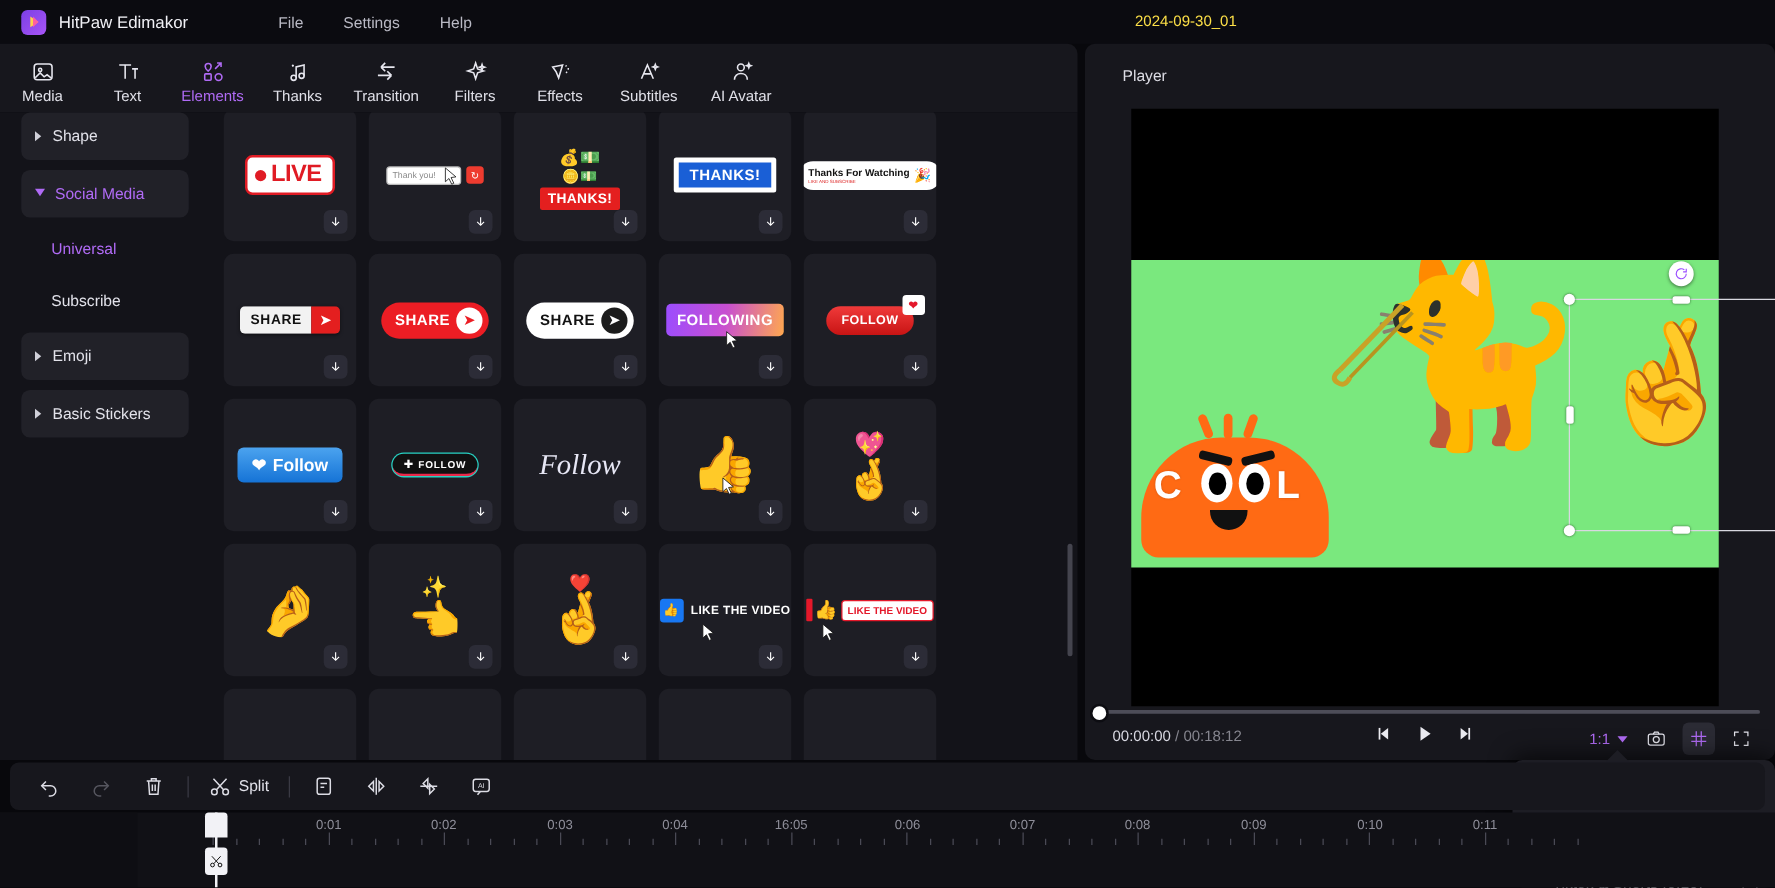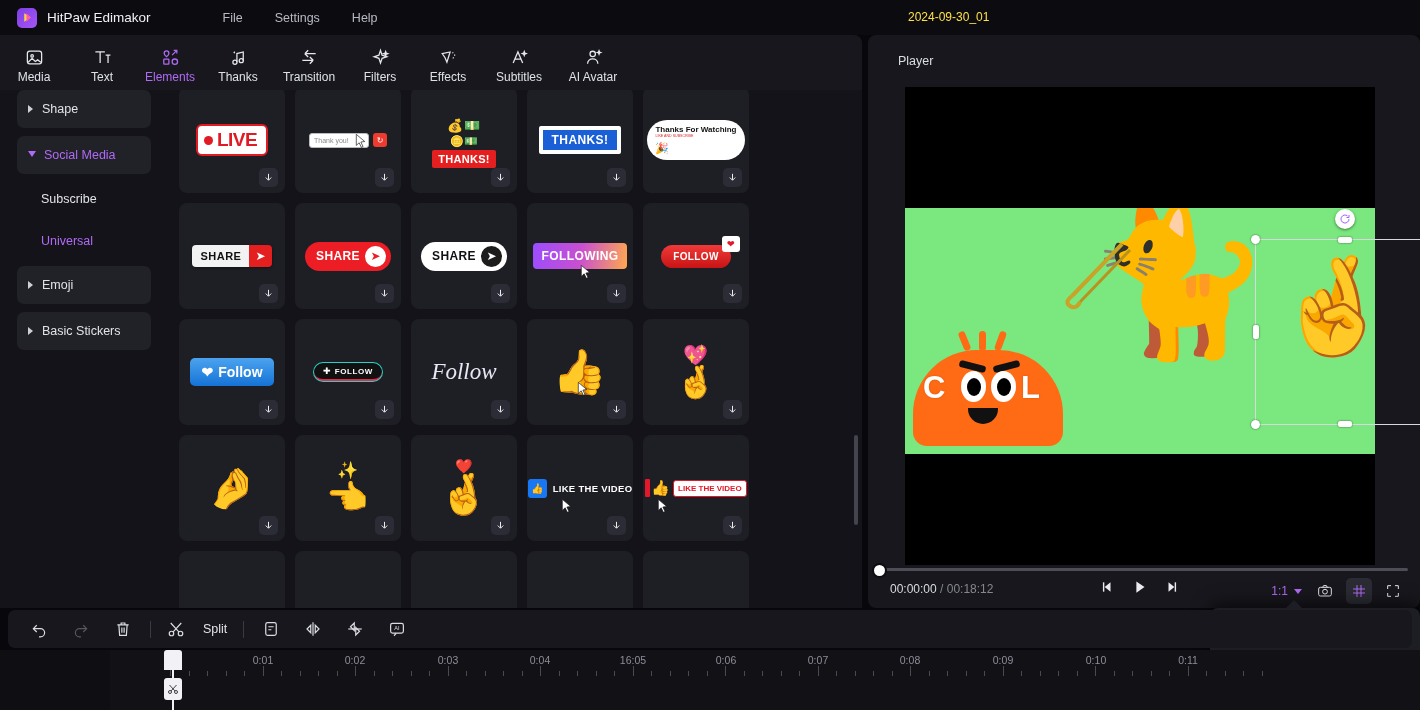--- a/index.html
+++ b/index.html
@@ -132,21 +132,21 @@
   }
   .s-thanks-blue {
     background:#fff;padding:4px;border-radius:2px;
   }
   .s-thanks-blue i {
     display:block;background:#1a5fd6;color:#fff;font-style:normal;font-weight:bold;
     font-size:12px;padding:3px 9px;letter-spacing:.4px;
   }
   .s-tfw {
     background:#fff;border-radius:20px;padding:5px 8px;display:flex;
-    align-items:flex-start;gap:4px;flex-direction:column;
+    align-items:flex-start;gap:4px;
   }
   .s-tfw .t1 { font-size:8px; font-weight:bold; color:#111; white-space:nowrap; }
   .s-tfw .t2 { font-size:3.6px; color:#d22; }
   .s-share-a {
     display:flex;align-items:stretch;border-radius:4px;overflow:hidden;
     box-shadow:0 1px 3px rgba(0,0,0,.5);
   }
   .s-share-a .l { background:#f2f2f2;color:#111;font-weight:bold;font-size:11px;
     padding:5px 8px;letter-spacing:.5px;}
   .s-share-a .r { background:#e41f1f;display:flex;align-items:center;padding:0 6px;color:#fff;font-size:12px;}
@@ -301,21 +301,21 @@
 
   
   .btoolbar {
     position:absolute; left:8px; top: 610px; width:1404px; height:38px;
     background:#17171d; border-radius:7px; display:flex; align-items:center;
   }
   .tb { width:42px; height:38px; display:flex; align-items:center; justify-content:center; }
   .tb svg { width:18px;height:18px; stroke:#dcdce4; fill:none; stroke-width:1.6; }
   .tb.dim svg { stroke:#56565f; }
   .tbsep { width:1px; height:17px; background:#3a3a44; margin:0 6px; }
-  .tbsplit { display:flex;align-items:center;gap:18px;padding:0 10px;height:38px; }
+  .tbsplit { display:flex;align-items:center;gap:6px;padding:0 10px;height:38px; }
   .tbsplit .lbl { font-size:12.5px; color:#e2e2ea; }
 
   .timeline {
     position:absolute; left:0; top:650px; width:1420px; height:60px;
     background:#111116;
   }
   .tl-left { position:absolute; left:0; top:0; width:110px; height:60px; background:#0e0e13; }
   .ruler { position:absolute; left:110px; top:0; width:1310px; height:26px; }
   .tick { position:absolute; bottom:0; width:1px; background:#4a4a55; }
   .tick.maj { height:10px; }
@@ -443,25 +443,25 @@
 
   <div class="leftpanel">
     <div class="cat">
       <span class="tri"></span>
       <span>Shape</span>
     </div>
     <div class="cat selected">
       <span class="tri down"></span>
       <span>Social Media</span>
     </div>
+    <div class="cat flat sub-active">
+      <span>Universal</span>
+    </div>
     <div class="cat flat">
       <span>Subscribe</span>
-    </div>
-    <div class="cat flat sub-active">
-      <span>Universal</span>
     </div>
     <div class="cat" style="margin-top:6px">
       <span class="tri"></span>
       <span>Emoji</span>
     </div>
     <div class="cat">
       <span class="tri"></span>
       <span>Basic Stickers</span>
     </div>
   </div>

